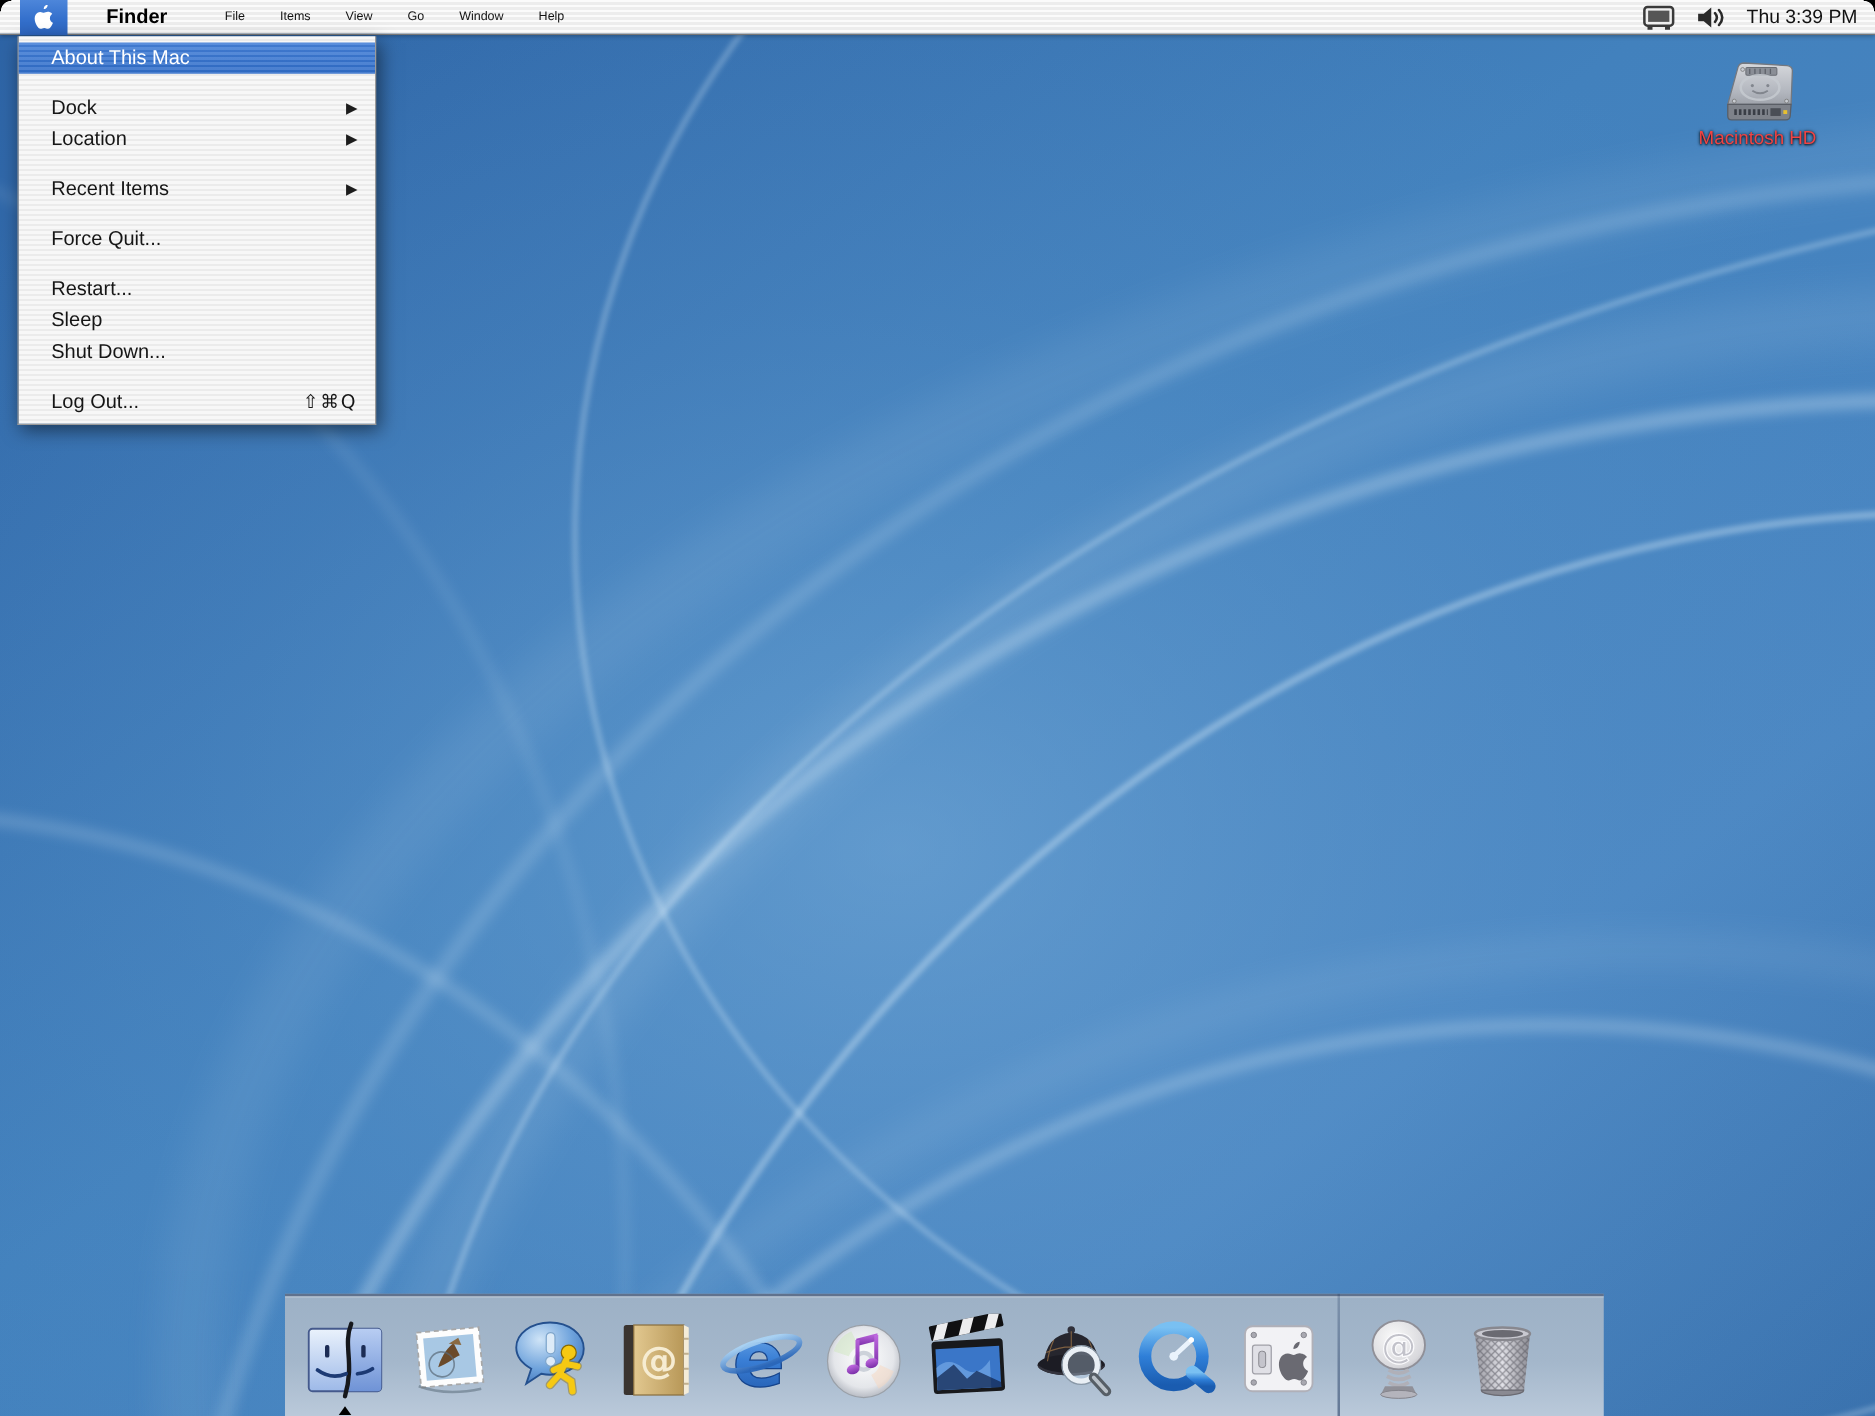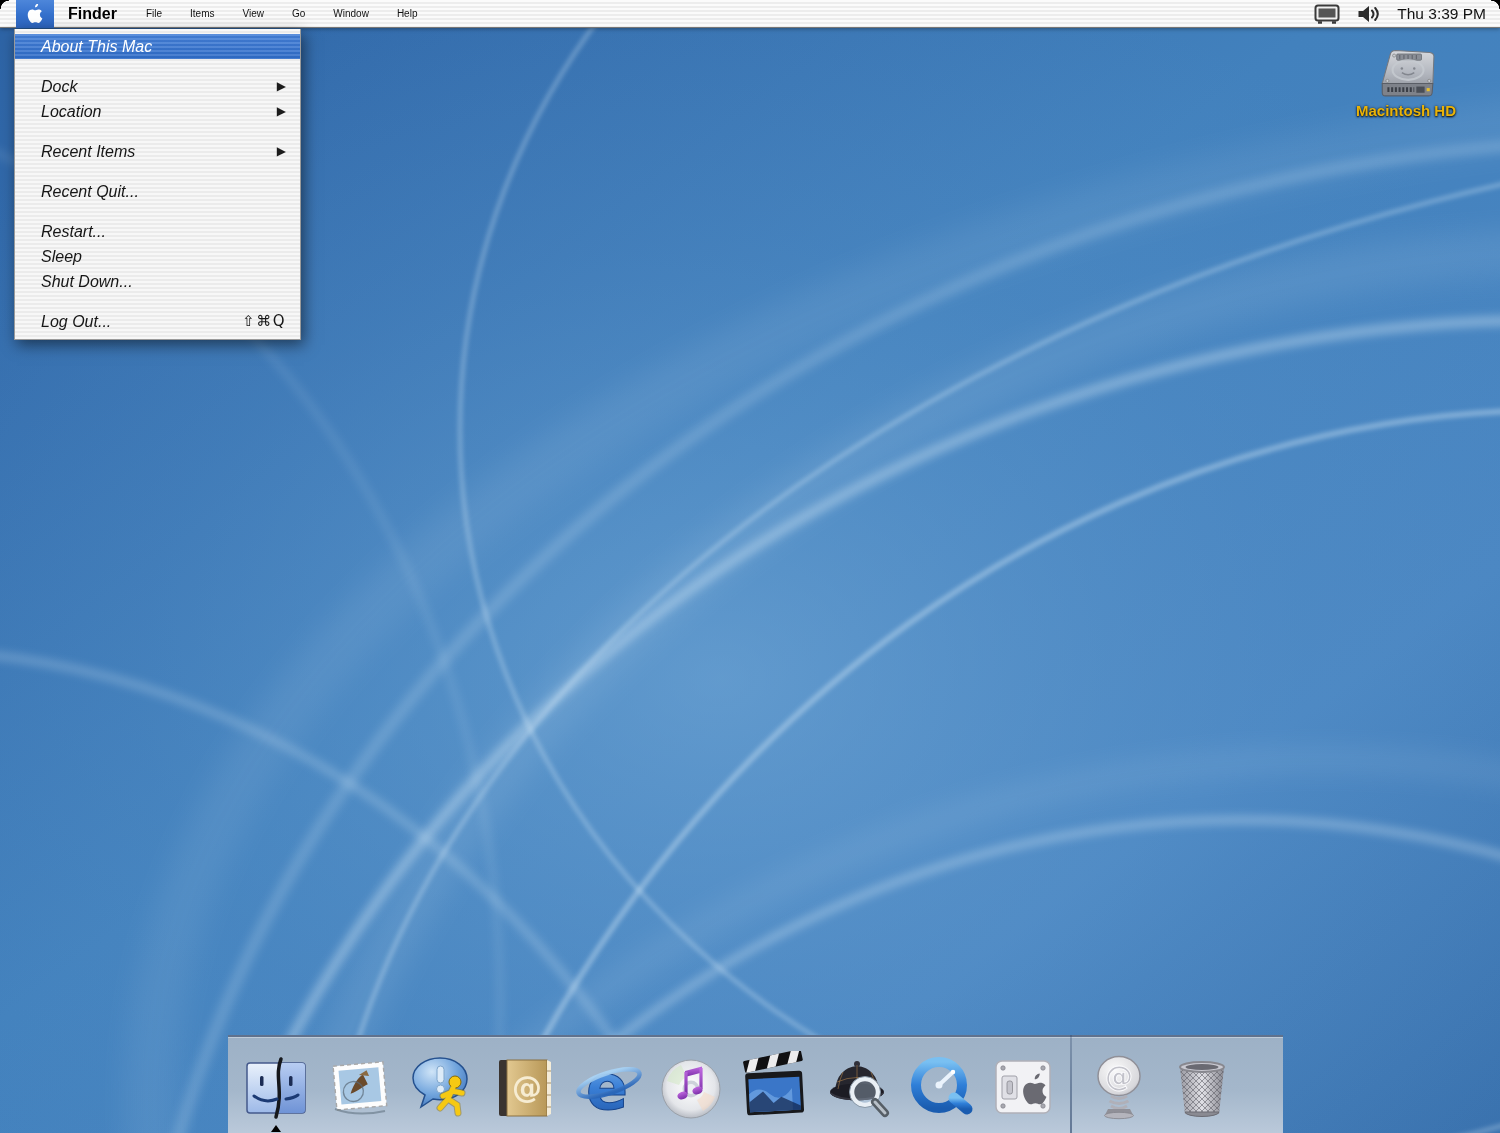--- a/index.html
+++ b/index.html
@@ -9,49 +9,49 @@
 
   
   .corner{position:absolute;top:0;width:9px;height:9px;z-index:60;}
   .corner-left{left:0;background:radial-gradient(circle at 100% 100%, rgba(0,0,0,0) 8px, #000 8.6px);}
   .corner-right{right:0;background:radial-gradient(circle at 0% 100%, rgba(0,0,0,0) 8px, #000 8.6px);}
 
   
   .menubar{position:absolute;left:0;top:0;width:100%;height:28px;z-index:30;
     display:flex;align-items:center;box-sizing:border-box;
     background-image:repeating-linear-gradient(180deg,#fbfbfb 0 2px,#ededed 2px 4px);
-    border-bottom:1px solid #777;box-shadow:0 1px 4px rgba(0,0,0,0.35);}
+    border-bottom:1px solid #777;box-shadow:0 1px 4px rgba(0,0,0,0.35);gap:17px;}
   .apple-item{width:38px;height:28px;margin-left:16px;display:flex;align-items:center;justify-content:center;
     background:linear-gradient(180deg,#4d86da 0%,#3470cc 55%,#2d64bd 100%);}
   .apple-item svg{display:block;}
   .mb-menus{display:flex;align-items:center;height:28px;}
   .mb-item{font-size:10px;color:#111;padding:0 14px;line-height:28px;}
   .mb-app{font-weight:bold;padding:0 15px 0 14px;font-size:16px;line-height:28px;color:#000;}
   .mb-right{margin-left:auto;display:flex;align-items:center;gap:17px;padding-right:14px;}
   .mb-clock{font-size:15.5px;color:#111;white-space:nowrap;}
 
   
   .menu{position:absolute;left:14px;top:29px;width:287px;z-index:40;box-sizing:border-box;
     background-image:repeating-linear-gradient(180deg,#f7f7f7 0 2px,#ebebeb 2px 4px);
     border:1px solid #9a9a9a;border-top:none;
     box-shadow:3px 5px 14px rgba(0,0,0,0.5);padding:5px 0;}
   .menu-item{height:25px;line-height:25px;padding:0 14px 0 26px;font-size:16px;color:#161616;
     display:flex;align-items:center;}
-  .mi-label{flex:1;white-space:nowrap;font-style:italic;}
+  .mi-label{flex:1;white-space:nowrap;}
   .mi-arrow{font-family:"DejaVu Sans",sans-serif;font-size:12px;color:#1c1c1c;}
   .mi-short{font-family:"DejaVu Sans",sans-serif;font-size:15px;letter-spacing:1.5px;color:#161616;}
   .menu-item.hl{background:repeating-linear-gradient(180deg,rgba(255,255,255,0.12) 0 2px,rgba(0,0,0,0.04) 2px 4px),
                 linear-gradient(180deg,#4480d8,#2f6cc8);color:#fff;}
   .menu-item.hl .mi-label{color:#fff;}
   .menu-gap{height:15px;}
 
   
   .desk-icon{position:absolute;left:1346px;top:38px;width:120px;z-index:10;text-align:center;}
   .desk-icon svg{display:block;margin:0 auto;}
-  .desk-label{margin-top:2px;font-size:15px;font-weight:bold;color:#eab308;
+  .desk-label{margin-top:2px;font-size:15px;font-weight:normal;color:#ef4444;
     text-shadow:0 1px 2px rgba(0,0,0,0.95), 0 0 3px rgba(0,0,0,0.6);}
 
   
   .dock{position:absolute;left:228px;top:1035px;width:1055px;height:98px;z-index:20;box-sizing:border-box;
     display:flex;align-items:flex-end;padding:0 12px 10px 12px;gap:11px;
     background:linear-gradient(180deg,#9db1c6 0%,#a4b7cb 55%,#bac9da 100%);
     border-top:2px solid rgba(22,42,78,0.55);
     box-shadow:inset 0 1px 0 rgba(255,255,255,0.35);}
   .dock-item{position:relative;width:72px;height:72px;flex:0 0 auto;}
   .dock-item svg{display:block;width:72px;height:72px;}
@@ -147,21 +147,21 @@
         <span class="mi-label">Location</span>
         <span class="mi-arrow">▶</span>
       </div>
       <div class="menu-gap"></div>
       <div class="menu-item">
         <span class="mi-label">Recent Items</span>
         <span class="mi-arrow">▶</span>
       </div>
       <div class="menu-gap"></div>
       <div class="menu-item">
-        <span class="mi-label">Recent Quit...</span>
+        <span class="mi-label">Force Quit...</span>
       </div>
       <div class="menu-gap"></div>
       <div class="menu-item">
         <span class="mi-label">Restart...</span>
       </div>
       <div class="menu-item">
         <span class="mi-label">Sleep</span>
       </div>
       <div class="menu-item">
         <span class="mi-label">Shut Down...</span>

